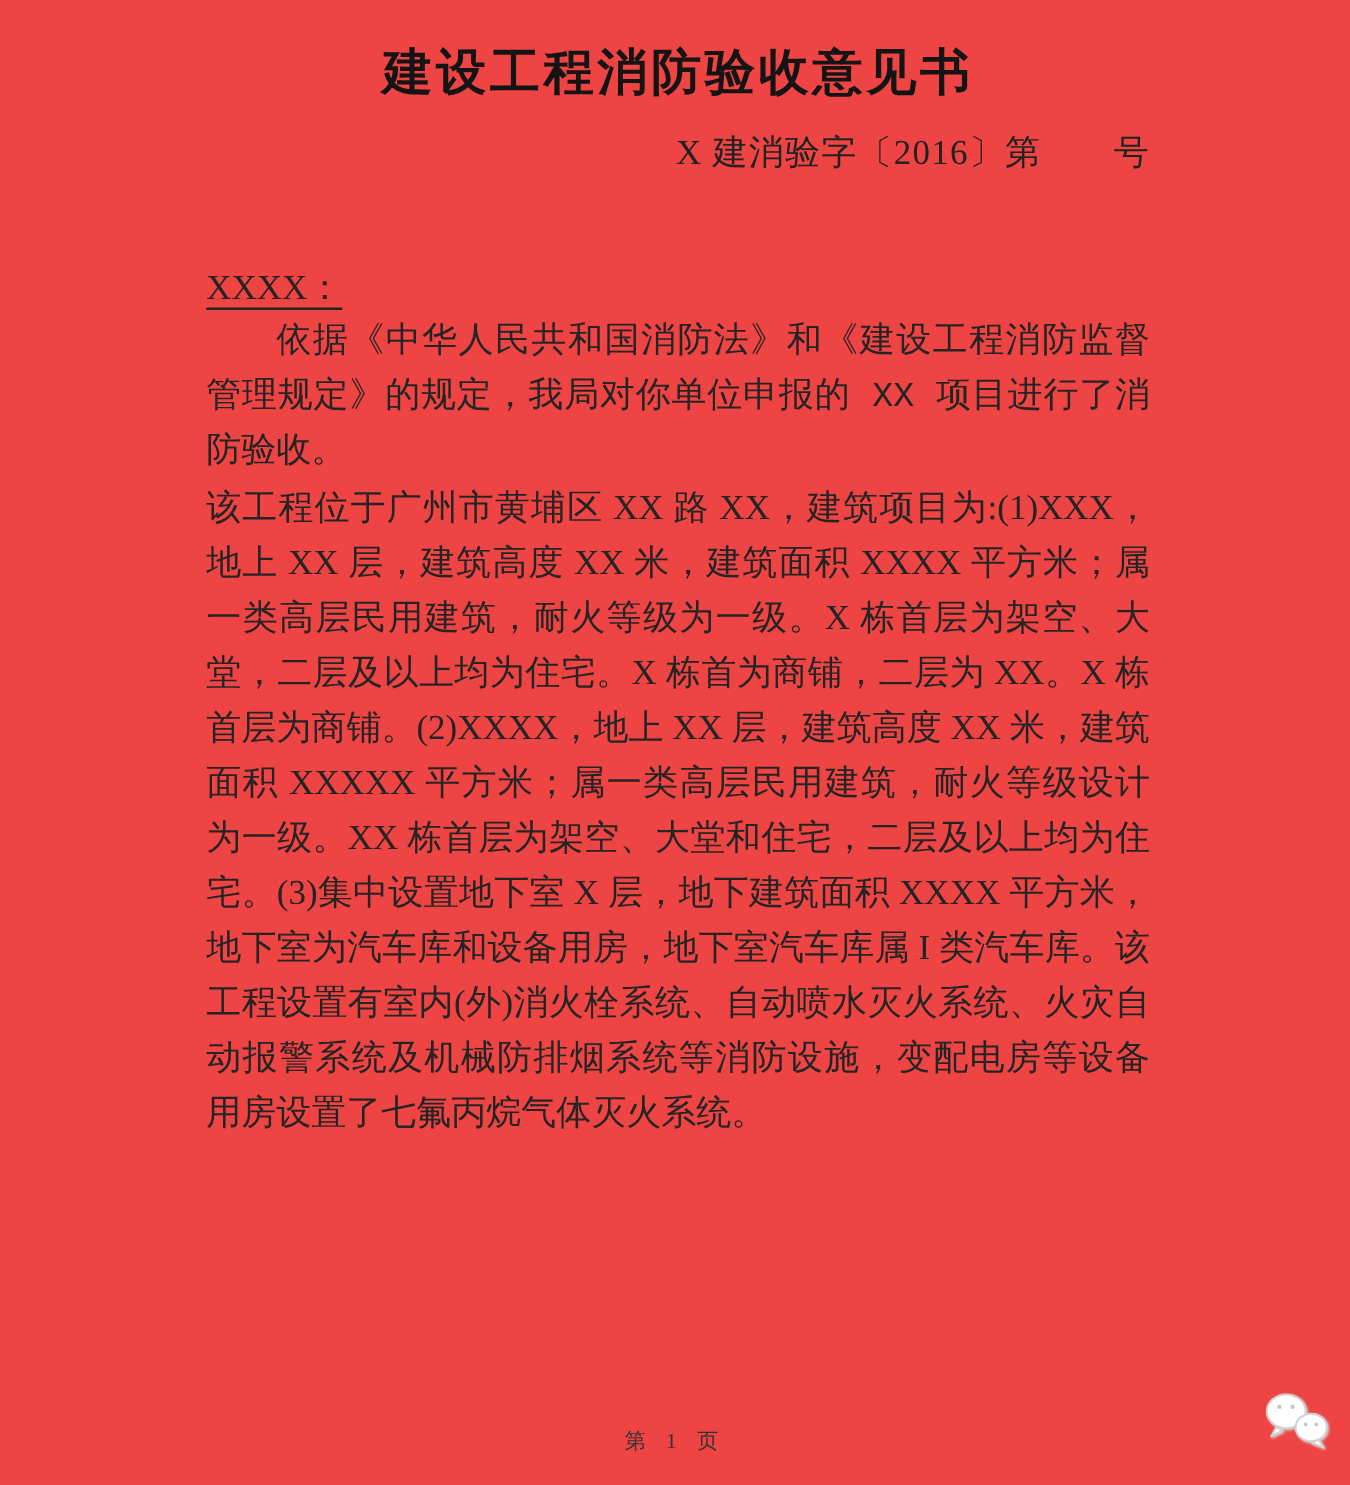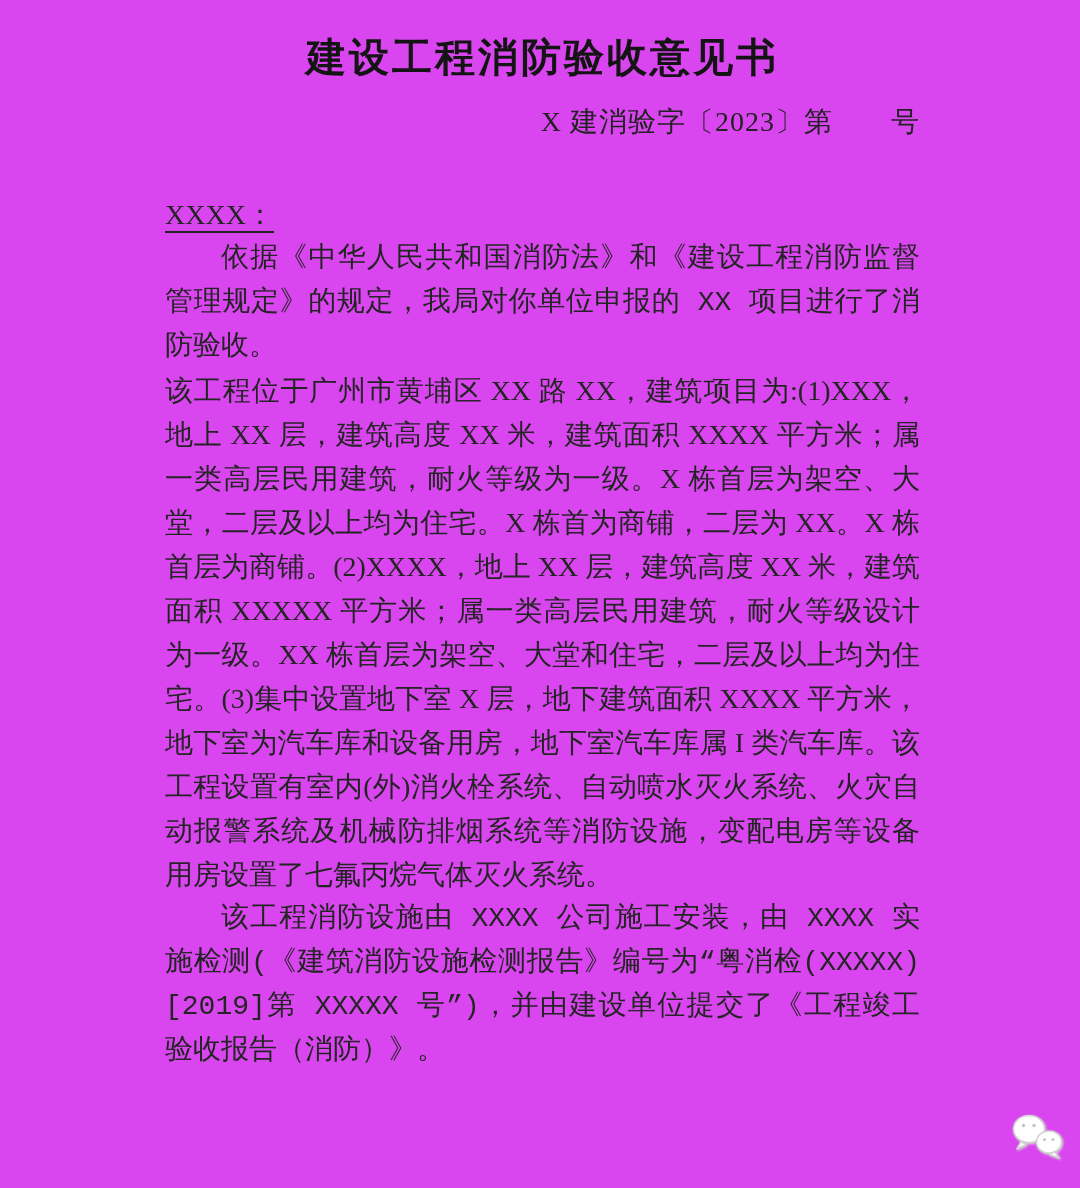--- a/index.html
+++ b/index.html
@@ -11,21 +11,21 @@
     width: 1080px;
     height: 1188px;
     position: relative;
     overflow: hidden;
     font-family: "Liberation Serif", "DejaVu Serif", serif;
     color: #262626;
   }
   .page {
     position: absolute;
     inset: 0;
-    background: #d946ef;
+    background: #ef4444;
   }
   .content {
     margin: 0 160px 0 165px; 
   }
   .doc-title {
     margin: 0;
     padding-top: 30px;
     text-align: center;
     font-family: "Liberation Sans", "DejaVu Sans", sans-serif;
     font-weight: 900;
@@ -34,21 +34,21 @@
     color: #141414;
   }
   .doc-number {
     margin-top: 18px;
     text-align: right;
     font-size: 28px;
     letter-spacing: 1px;
     color: #222222;
   }
   .doc-body {
-    margin-top: 52px;
+    margin-top: 68px;
     font-size: 28px;
     line-height: 44px;
     text-align: justify;
     text-justify: inter-ideograph;
     color: #242424;
   }
   .salutation {
     text-decoration: underline;
     text-underline-offset: 7px;
     text-decoration-thickness: 2px;
@@ -96,35 +96,35 @@
   }
 </style>
 </head>
 <body>
 
 <div class="page">
   <div class="content">
 
     <h1 class="doc-title">建设工程消防验收意见书</h1>
 
-    <div class="doc-number">X 建消验字〔2023〕第　　号</div>
+    <div class="doc-number">X 建消验字〔2016〕第　　号</div>
 
     <div class="doc-body">
       <div>
         <span class="salutation">XXXX：</span>
       </div>
 
       <p class="indent">依据《中华人民共和国消防法》和《建设工程消防监督管理规定》的规定，我局对你单位申报的 XX 项目进行了消防验收。</p>
 
       <p class="flush">该工程位于广州市黄埔区 XX 路 XX，建筑项目为:(1)XXX，地上 XX 层，建筑高度 XX 米，建筑面积 XXXX 平方米；属一类高层民用建筑，耐火等级为一级。X 栋首层为架空、大堂，二层及以上均为住宅。X 栋首为商铺，二层为 XX。X 栋首层为商铺。(2)XXXX，地上 XX 层，建筑高度 XX 米，建筑面积 XXXXX 平方米；属一类高层民用建筑，耐火等级设计为一级。XX 栋首层为架空、大堂和住宅，二层及以上均为住宅。(3)集中设置地下室 X 层，地下建筑面积 XXXX 平方米，地下室为汽车库和设备用房，地下室汽车库属 I 类汽车库。该工程设置有室内(外)消火栓系统、自动喷水灭火系统、火灾自动报警系统及机械防排烟系统等消防设施，变配电房等设备用房设置了七氟丙烷气体灭火系统。</p>
 
-      <p class="indent">该工程消防设施由 XXXX 公司施工安装，由 XXXX 实施检测(《建筑消防设施检测报告》编号为“粤消检(XXXXX)[2019]第 XXXXX 号”)，并由建设单位提交了《工程竣工验收报告（消防）》。</p>
     </div>
   </div>
 
+  <div class="page-footer">第 1 页</div>
 
   <div class="watermark">
     <span class="wechat-icon">
       <svg width="58" height="50" viewBox="0 0 58 50" xmlns="http://www.w3.org/2000/svg">
         <g fill="#ffffff" stroke="#d2d2d2" stroke-width="1.6">
           <ellipse cx="19" cy="17" rx="15.5" ry="13.5"></ellipse>
           <path d="M11 29.5 L7 37 L16 32.5 Z" stroke-linejoin="round"></path>
           <ellipse cx="39" cy="30" rx="12.5" ry="11"></ellipse>
           <path d="M44.5 39.5 L49 46 L39.5 42.5 Z" stroke-linejoin="round"></path>
         </g>

